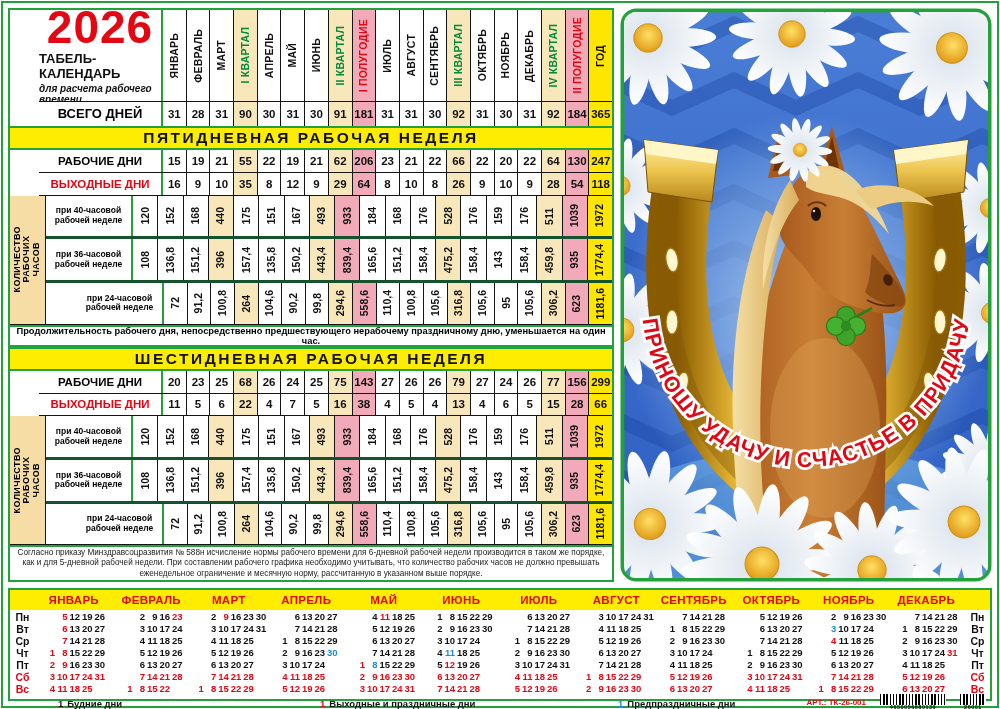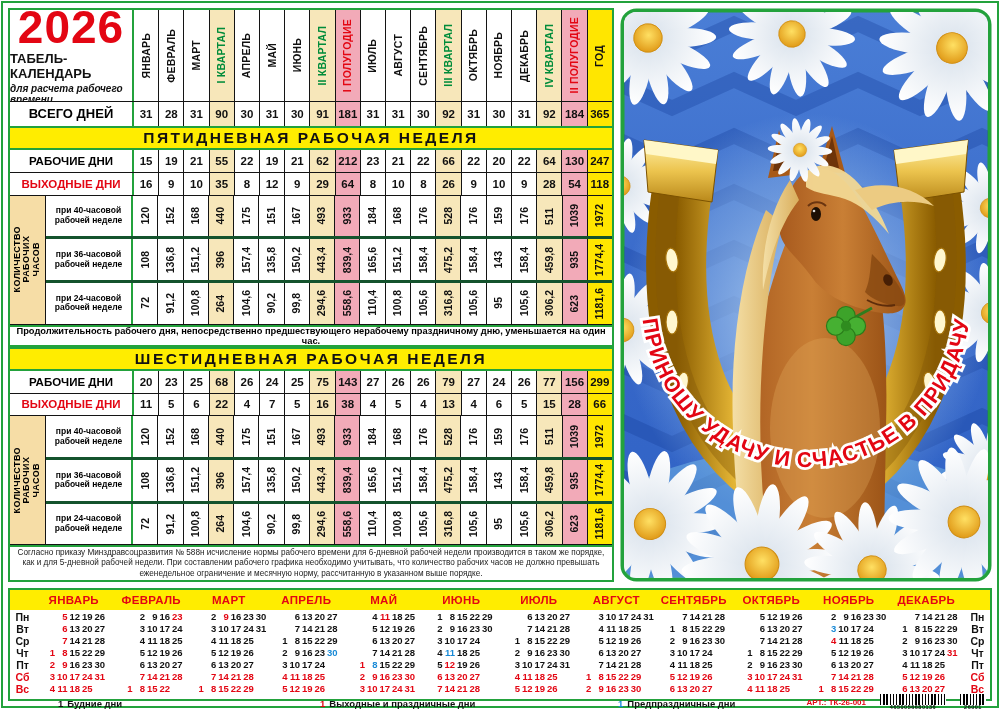--- a/index.html
+++ b/index.html
@@ -2,21 +2,21 @@
 <html><head>
 <meta charset="utf-8">
 <style>
   html,body{margin:0;padding:0;}
   body{width:1000px;height:709px;position:relative;background:#fff;font-family:"Liberation Sans",sans-serif;overflow:hidden;}
   .outer-frame{position:absolute;inset:1px;border:2px solid #23a23c;}
 
   
   #main-table{position:absolute;left:8px;top:8px;width:606px;height:574px;border:2px solid #23a23c;background:#fff;display:flex;flex-direction:column;box-sizing:border-box;}
   #main-table *{box-sizing:border-box;}
-  .trow{display:flex;border-bottom:1px solid #141414;}
+  .trow{display:flex;border-bottom:1px solid #141414;margin-left:29px;}
   .r-months{height:92px;}
   .r-vsego{height:24px;border-bottom:none;}
   .trow-sm{height:23px;}
   .lcell{width:124px;flex:none;border-right:2px solid #23a23c;display:flex;flex-direction:column;align-items:center;justify-content:center;background:#fff;}
   .dcell{flex:1;border-right:1px solid #141414;display:flex;align-items:center;justify-content:center;font-weight:bold;font-size:11.5px;color:#111;overflow:hidden;}
   .dcell:last-child{border-right:none;}
   .vtext{writing-mode:vertical-rl;text-orientation:mixed;transform:rotate(180deg);font-weight:bold;white-space:pre-line;line-height:1.05;}
   .colhead{font-size:10.5px;letter-spacing:.2px;}
   .vnum{font-size:10.5px;}
   .bg-q{background:#f7e7ba;}
@@ -29,21 +29,21 @@
   .yt{font-size:13px;font-weight:bold;color:#111;}
   .ys{font-size:10px;font-weight:bold;font-style:italic;color:#111;}
   .biglabel{font-size:13px;font-weight:bold;}
   .rowlabel{font-size:11.5px;font-weight:bold;}
   .banner{height:24px;background:#ffed00;border-top:2px solid #23a23c;border-bottom:2px solid #23a23c;display:flex;align-items:center;justify-content:center;font-weight:bold;font-size:15.5px;letter-spacing:2.5px;color:#111;}
   .hblock{display:flex;height:129px;border-bottom:1px solid #141414;}
   .hlabel{width:36px;flex:none;background:#f6dda6;border-right:1px solid #141414;display:flex;align-items:center;justify-content:center;}
   .hltext{font-size:9px;letter-spacing:.4px;text-align:center;}
   .hrows{flex:1;display:flex;flex-direction:column;}
   .hrow{flex:1;display:flex;border-bottom:3px solid #14532d;}
-  .hrow:last-child{border-bottom:none;}
+  .hrow:last-child{border-bottom:none;padding-left:31px;}
   .hsub{width:87px;flex:none;border-right:2px solid #23a23c;display:flex;align-items:center;justify-content:center;text-align:center;font-size:8.5px;font-weight:bold;line-height:1.15;padding:0 2px;}
   .noterow{height:22px;border-top:2px solid #23a23c;border-bottom:2px solid #23a23c;display:flex;align-items:center;justify-content:center;font-size:9.3px;font-weight:bold;text-align:center;padding:0 4px;}
   .footrow{flex:1;border-top:2px solid #23a23c;display:flex;align-items:center;justify-content:center;font-size:8.2px;text-align:center;padding:1px 6px;line-height:1.25;color:#222;border-bottom:none;}
 
   
   #art-panel{position:absolute;left:620px;top:8px;width:372px;height:574px;}
 
   
   #bottom-cal{position:absolute;left:8px;top:588px;width:984px;height:113px;border:2px solid #23a23c;background:#fff;box-sizing:border-box;display:flex;flex-direction:column;}
   #bottom-cal *{box-sizing:border-box;}
@@ -165,21 +165,21 @@
     <div class="trow trow-sm">
       <div class="lcell rowlabel">РАБОЧИЕ ДНИ</div>
       <div class="dcell">15</div>
       <div class="dcell">19</div>
       <div class="dcell">21</div>
       <div class="dcell bg-q">55</div>
       <div class="dcell">22</div>
       <div class="dcell">19</div>
       <div class="dcell">21</div>
       <div class="dcell bg-q">62</div>
-      <div class="dcell bg-h">212</div>
+      <div class="dcell bg-h">206</div>
       <div class="dcell">23</div>
       <div class="dcell">21</div>
       <div class="dcell">22</div>
       <div class="dcell bg-q">66</div>
       <div class="dcell">22</div>
       <div class="dcell">20</div>
       <div class="dcell">22</div>
       <div class="dcell bg-q">64</div>
       <div class="dcell bg-h">130</div>
       <div class="dcell bg-y">247</div>

